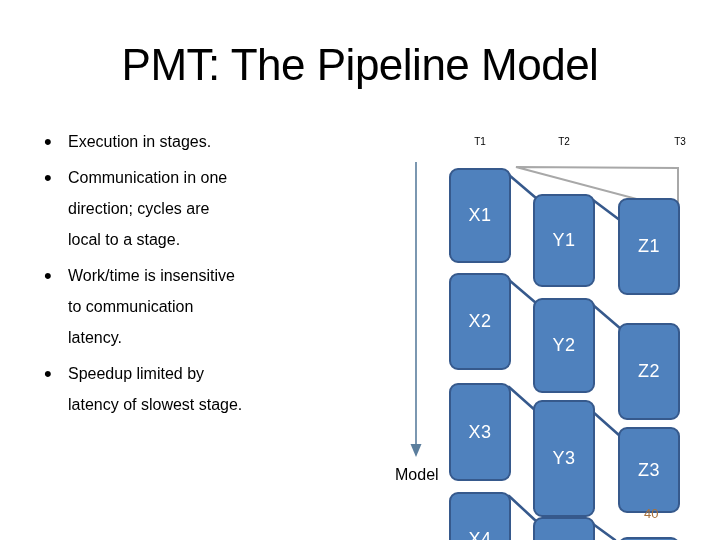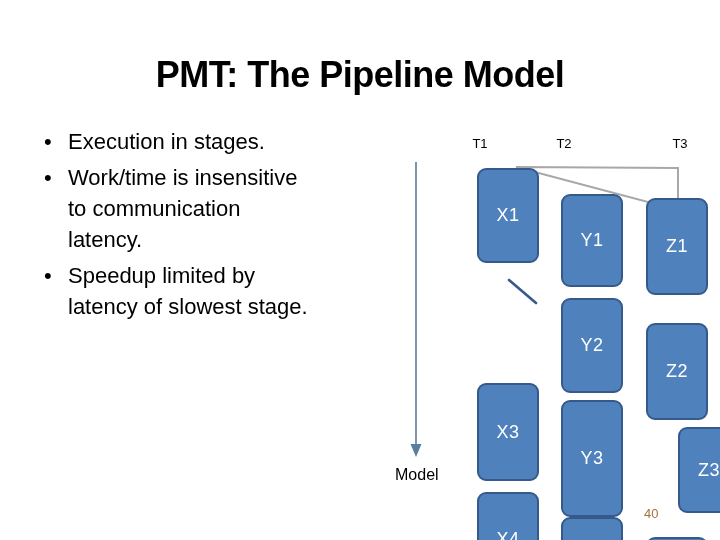--- a/index.html
+++ b/index.html
@@ -20,71 +20,69 @@
     overflow: hidden;
     font-family: "Liberation Sans", sans-serif;
     color: #000;
   }
   .title {
     position: absolute;
     top: 40px;
     left: 0;
     width: 100%;
     text-align: center;
-    font-size: 36px;
+    font-size: 44px;
     line-height: 50px;
-    font-weight: 700;
+    font-weight: 400;
     letter-spacing: -0.5px;
     color: #000;
-    margin-top: 10px;
   }
   .bullets {
     position: absolute;
     left: 40px;
     top: 126px;
     width: 330px;
     list-style: none;
   }
   .bullets li {
     position: relative;
     padding-left: 28px;
-    font-size: 22px;
+    font-size: 16px;
     line-height: 31px;
     margin-bottom: 5px;
     white-space: pre-line;
   }
   .bullets li::before {
     content: "\2022";
     position: absolute;
     left: 4px;
     top: 0;
     font-size: 22px;
   }
   .diagram { position: absolute; inset: 0; }
   .diagram svg { position: absolute; left: 0; top: 0; z-index: 0; }
   .colhead {
     position: absolute;
     top: 136px;
     width: 62px;
     text-align: center;
-    font-size: 13px;
+    font-size: 10px;
     z-index: 2;
     color: #000;
   }
   .stage-box {
     position: absolute;
     width: 62px;
     background: var(--box-fill);
     border: 2.5px solid var(--box-border);
     border-radius: 9px;
     z-index: 1;
     display: flex;
     align-items: center;
     justify-content: center;
-    margin-left: 28px;
   }
   .stage-box .box-label {
     color: #ffffff;
     font-size: 18px;
     letter-spacing: 0.5px;
   }
   .time-label {
     position: absolute;
     left: 395px;
     top: 466px;
@@ -103,20 +101,23 @@
 </style>
 </head>
 <body>
 
 <div class="slide">
 
   <h1 class="title">PMT: The Pipeline Model</h1>
 
   <ul class="bullets">
     <li>Execution in stages.</li>
+    <li>Communication in one
+direction; cycles are
+local to a stage.</li>
     <li>Work/time is insensitive
 to communication
 latency.</li>
     <li>Speedup limited by
 latency of slowest stage.</li>
   </ul>
 
   <div class="diagram">
 
     <svg width="720" height="540" viewBox="0 0 720 540">
@@ -138,20 +139,23 @@
       <polygon points="410.5,444 421.5,444 416,457" style="fill:var(--time-axis)"></polygon>
     </svg>
 
     <span class="colhead" style="left:449px">T1</span>
     <span class="colhead" style="left:533px">T2</span>
     <span class="colhead" style="left:649px">T3</span>
 
     <div class="stage-box" style="left:449px; top:168px; height:95px">
       <span class="box-label">X1</span>
     </div>
+    <div class="stage-box" style="left:449px; top:273px; height:97px">
+      <span class="box-label">X2</span>
+    </div>
     <div class="stage-box" style="left:449px; top:383px; height:98px">
       <span class="box-label">X3</span>
     </div>
     <div class="stage-box" style="left:449px; top:492px; height:95px">
       <span class="box-label">X4</span>
     </div>
 
     <div class="stage-box" style="left:533px; top:194px; height:93px">
       <span class="box-label">Y1</span>
     </div>
@@ -164,21 +168,21 @@
     <div class="stage-box" style="left:533px; top:517px; height:95px">
       <span class="box-label"></span>
     </div>
 
     <div class="stage-box" style="left:618px; top:198px; height:97px">
       <span class="box-label">Z1</span>
     </div>
     <div class="stage-box" style="left:618px; top:323px; height:97px">
       <span class="box-label">Z2</span>
     </div>
-    <div class="stage-box" style="left:650px; top:427px; height:86px">
+    <div class="stage-box" style="left:618px; top:427px; height:86px">
       <span class="box-label">Z3</span>
     </div>
     <div class="stage-box" style="left:618px; top:537px; height:95px">
       <span class="box-label"></span>
     </div>
 
     <span class="time-label">Model</span>
   </div>
 
   <div class="pagenum">40</div>

